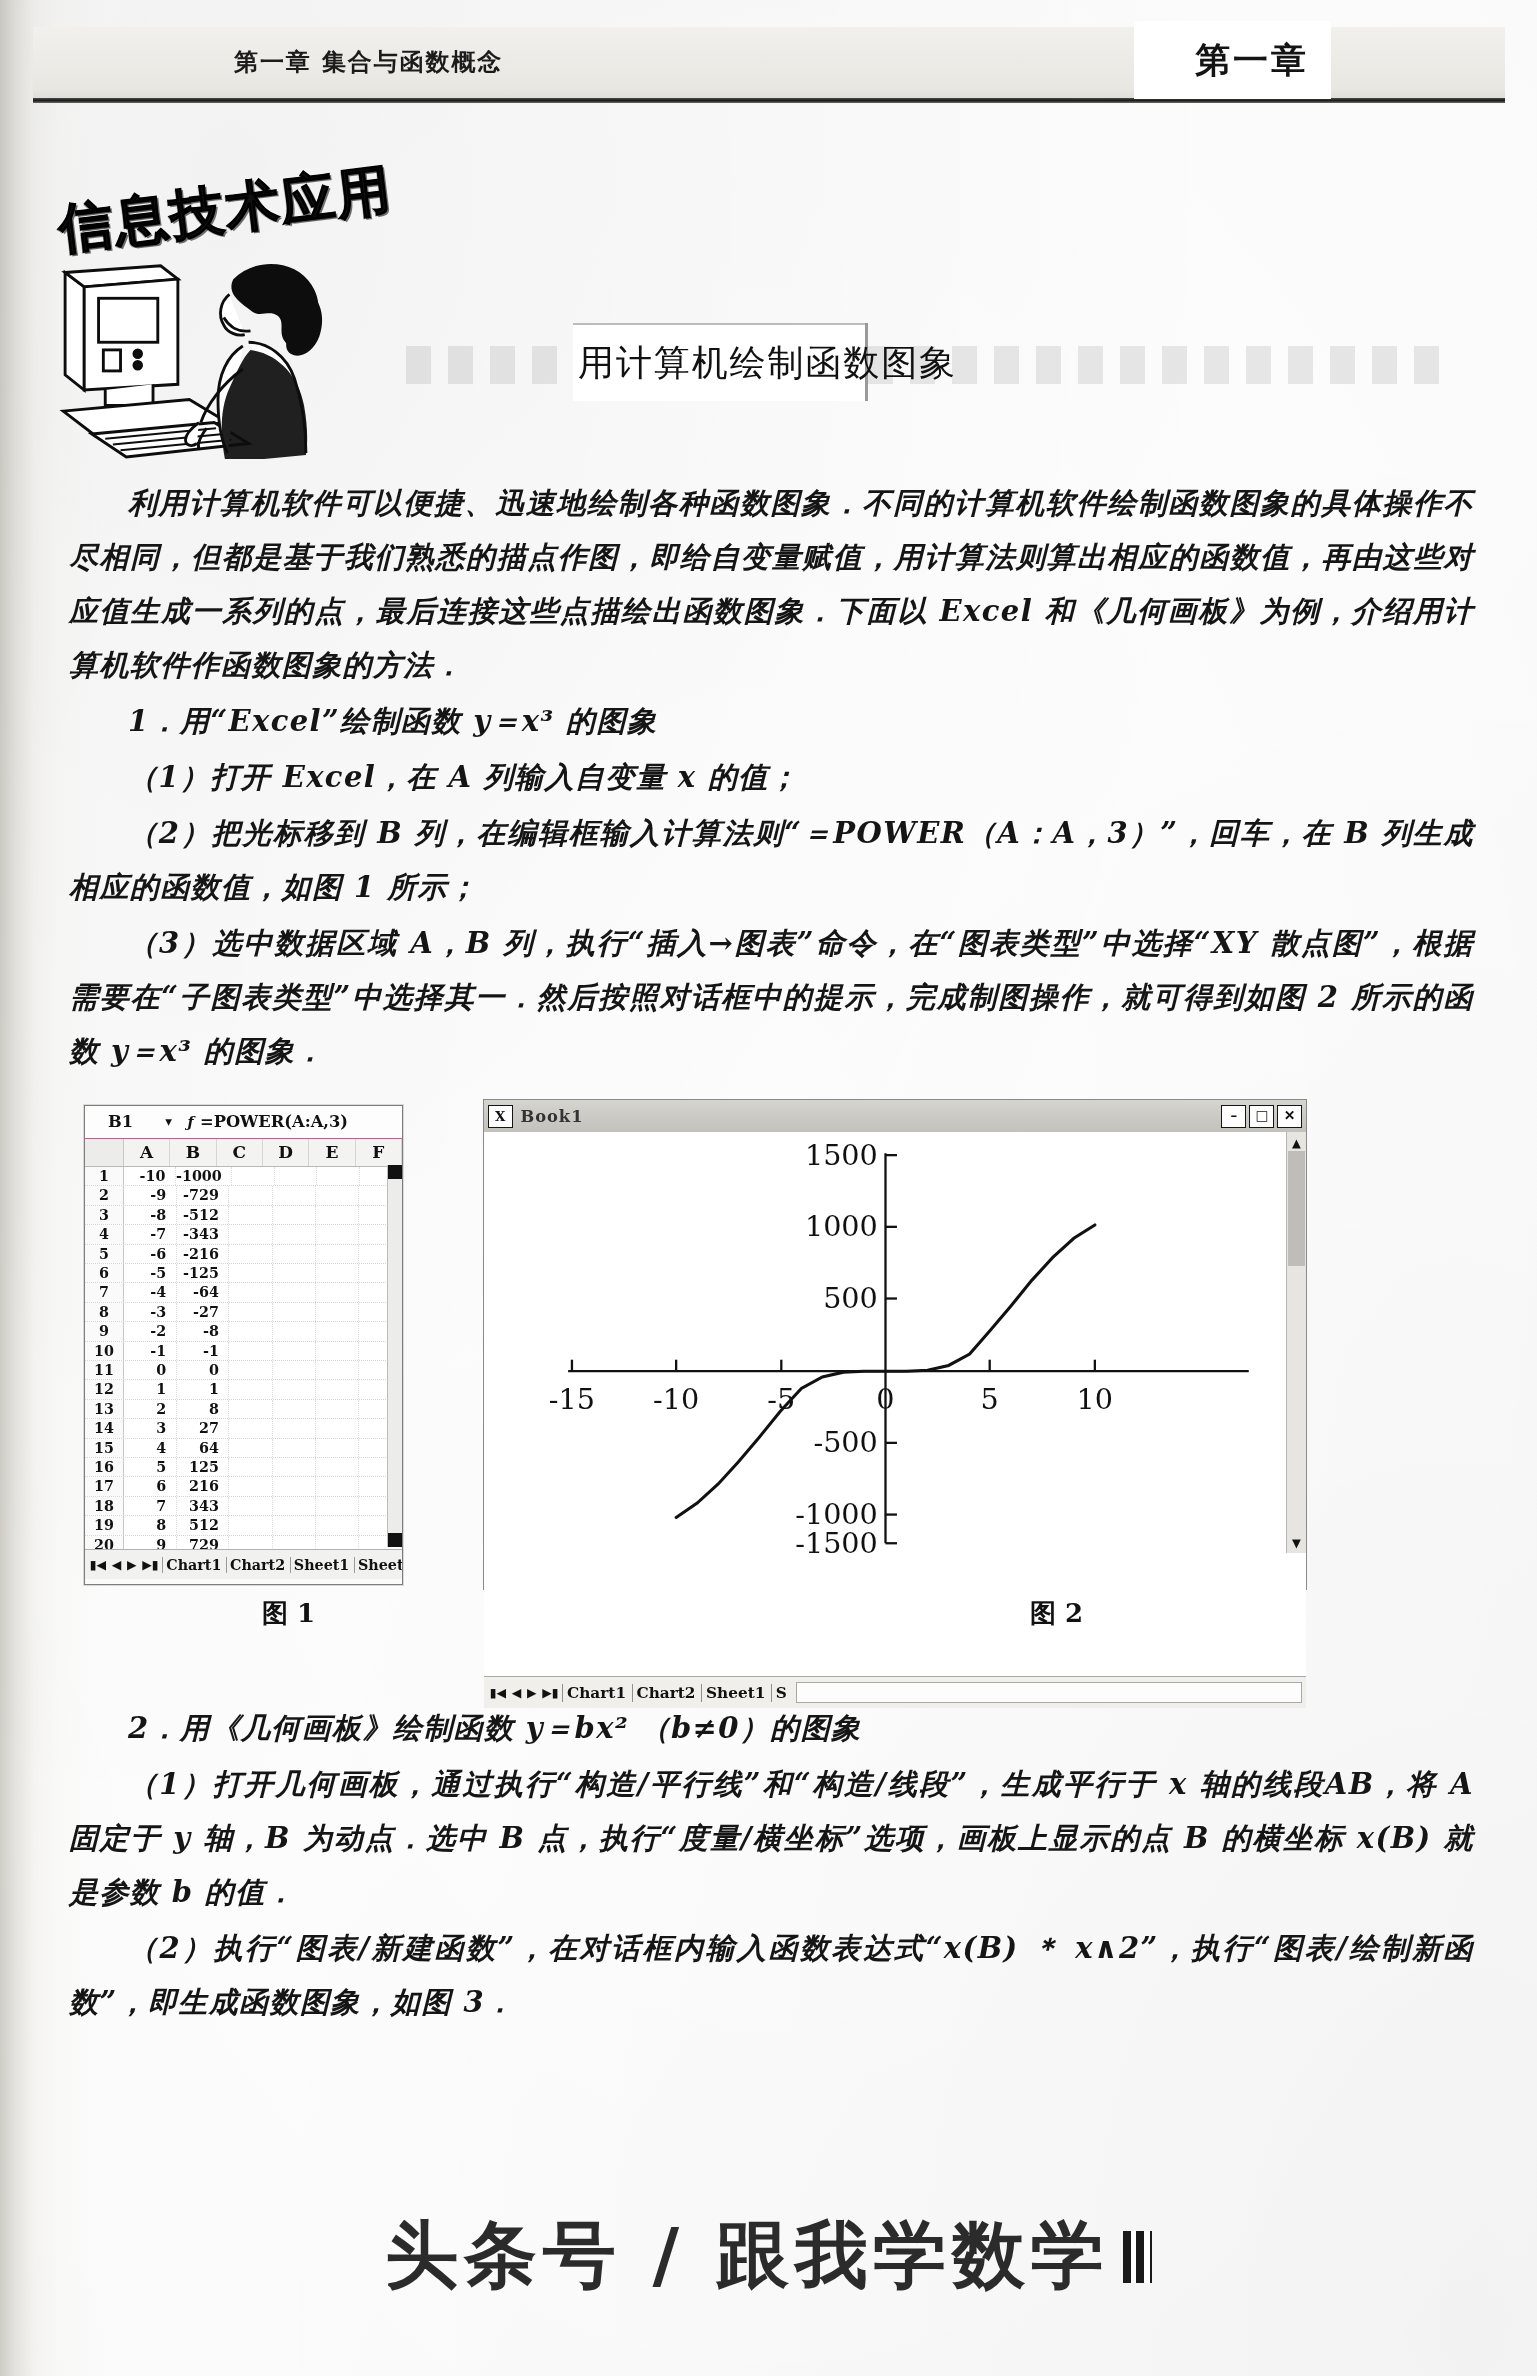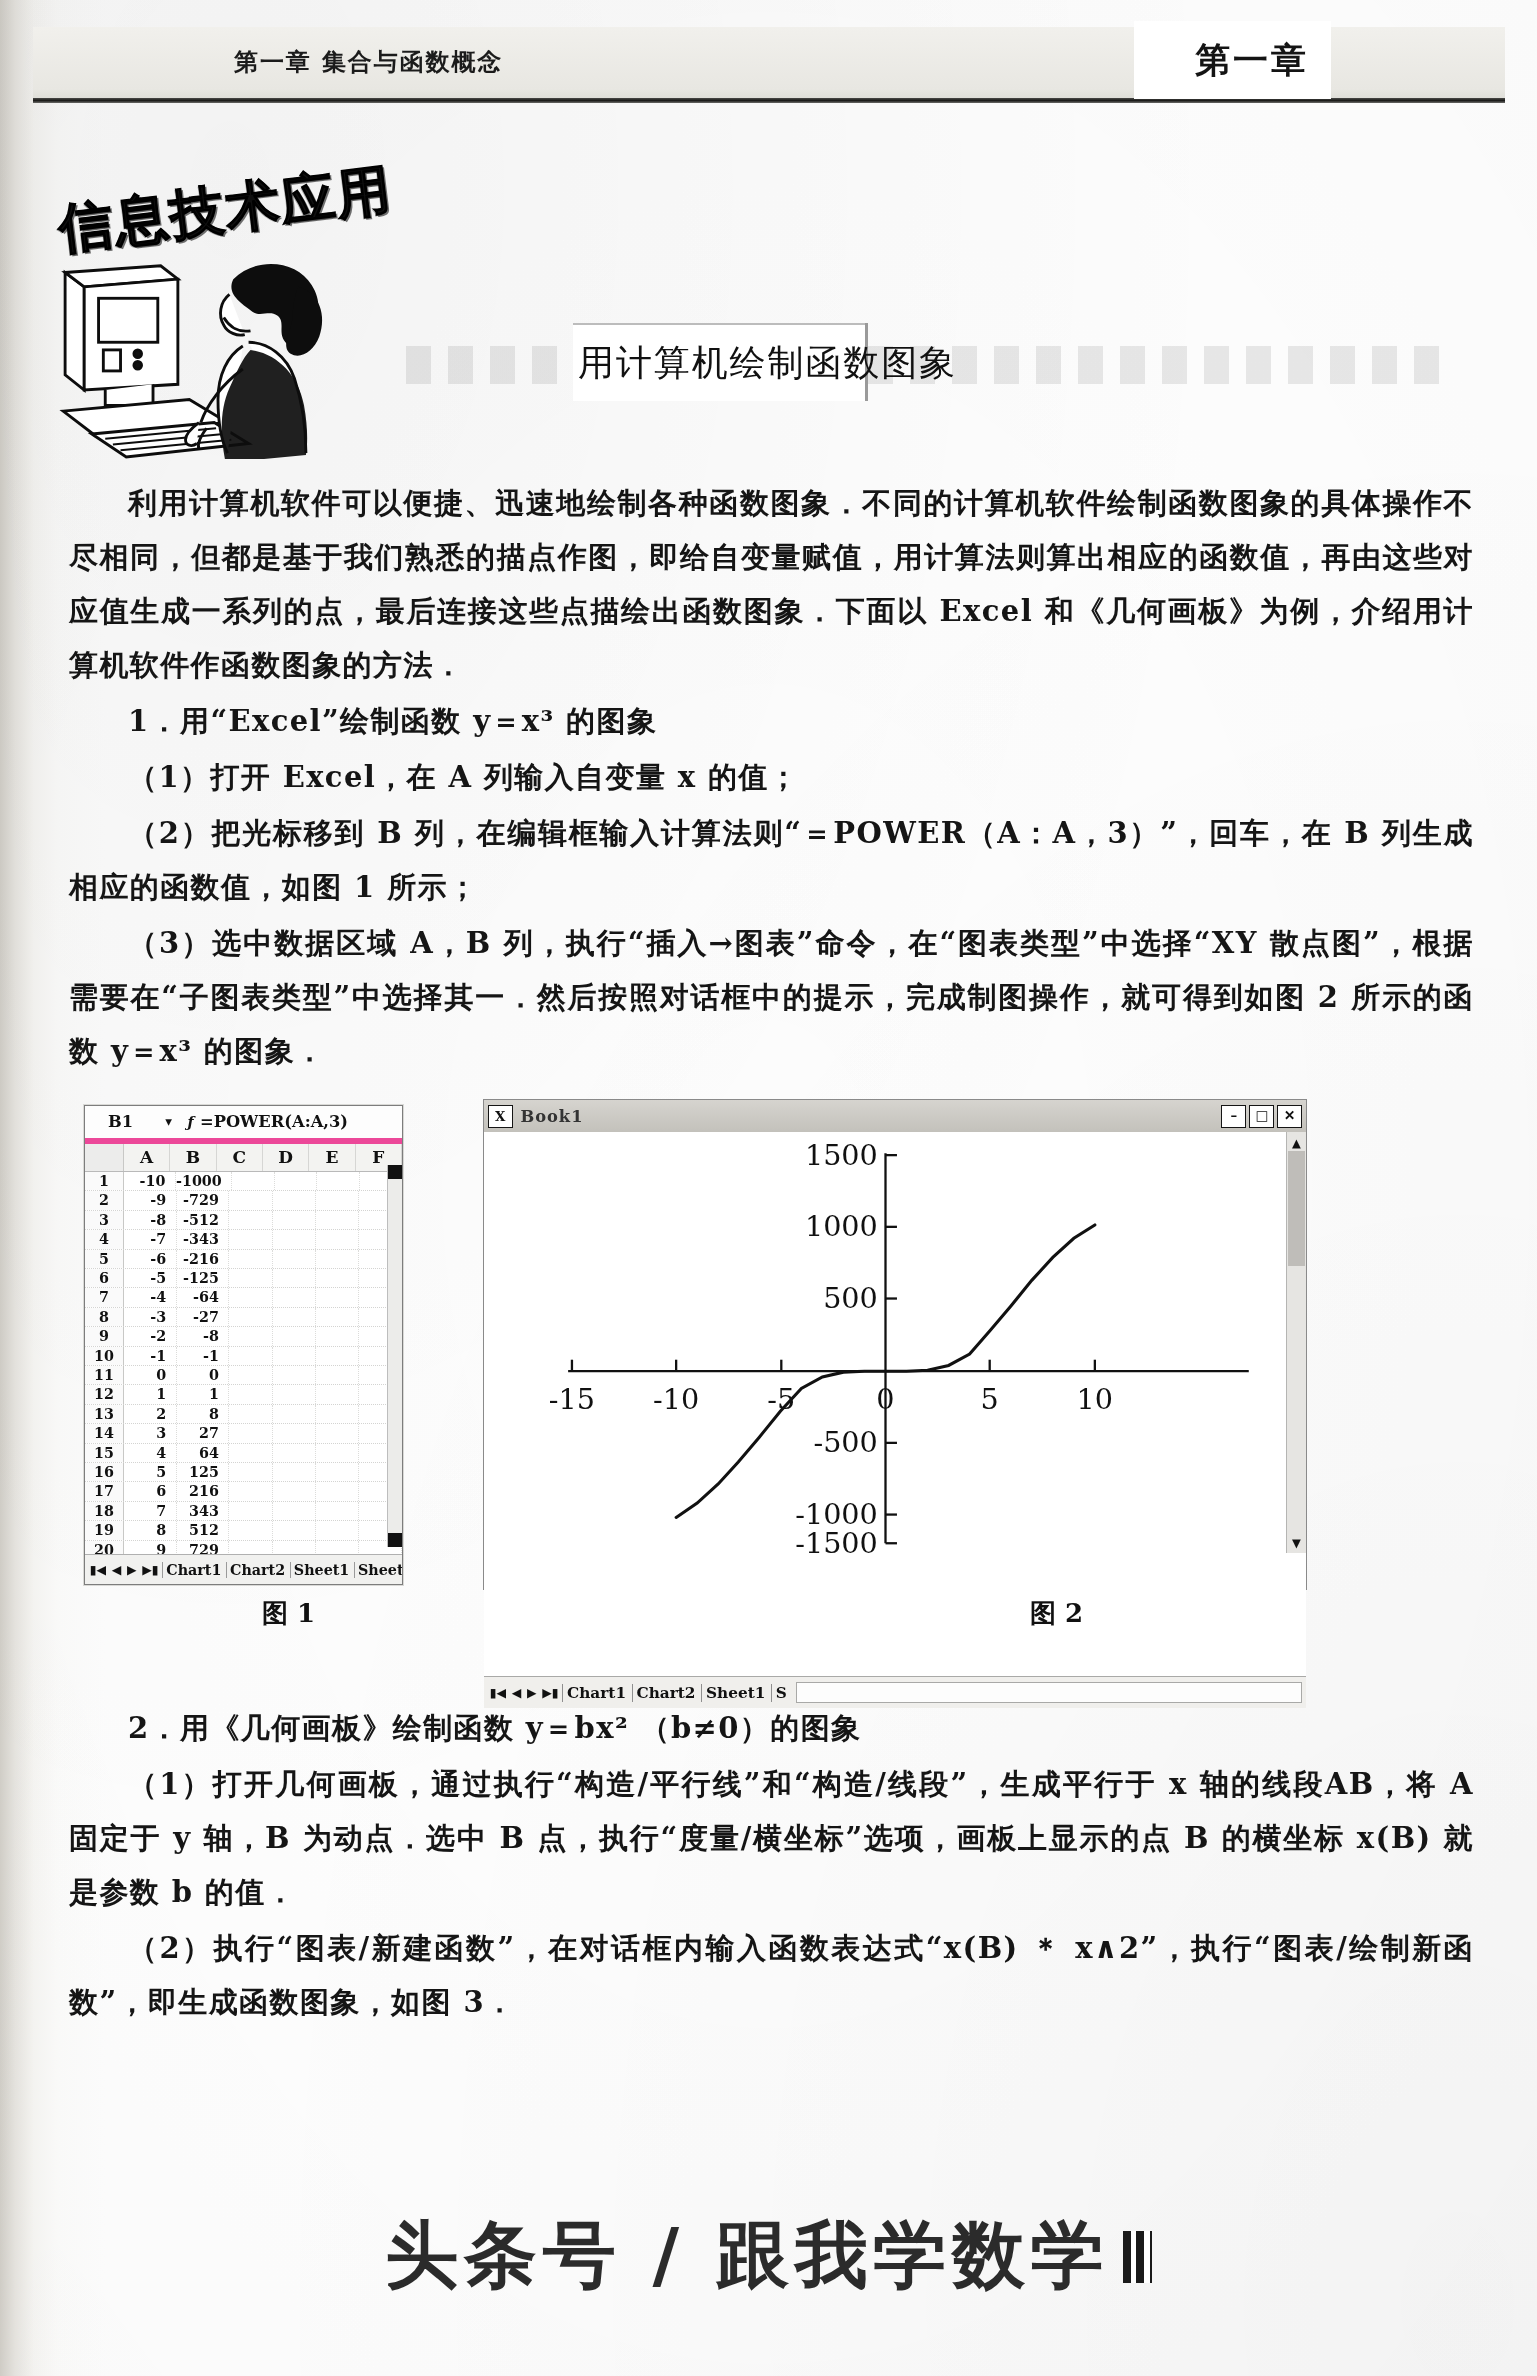--- a/index.html
+++ b/index.html
@@ -101,36 +101,37 @@
   .body{
     position:absolute;left:69px;top:476px;width:1405px;
     font-family:"DejaVu Serif","Liberation Serif",serif;
     color:#151515;
   }
   .p{
     font-size:29px;line-height:54px;letter-spacing:1.4px;
     text-align:justify;
     margin:0 0 1.9px 0;
     font-weight:600;
+    font-style:italic;
   }
   .ind{ text-indent:59px; }
 
   
   .figrow{ position:absolute;left:0;top:1097px;width:1537px;height:535px; }
 
   
   .xl{
     position:absolute;left:84px;top:7.6px;width:317px;height:478px;
     background:#fbfbfa;border:1px solid #7d7d7d;
     box-shadow:0 0 0 1px #d9d9d6;
     font-family:"DejaVu Serif","Liberation Serif",serif;
     overflow:hidden;
   }
   .xl-formula{
-    position:relative;height:32.5px;border-bottom:6px solid #ec4899;
+    position:relative;height:32.5px;border-bottom:1px solid #ec4899;
     display:flex;align-items:center;background:#fdfdfd;
   }
   .xl-namebox{
     width:71px;text-align:center;font-size:16.3px;font-weight:700;color:#111;
   }
   .xl-caret{ width:25px;text-align:center;font-size:13.4px;color:#111;}
   .xl-fx{ width:19px;text-align:center;font-size:14.3px;font-style:italic;font-weight:700;color:#111;}
   .xl-fbar{ flex:1;font-size:16.3px;font-weight:700;color:#111;white-space:nowrap;overflow:hidden;}
   .xl-colhdr{
     display:flex;height:27px;border-bottom:1px solid #b9b9b9;background:#f3f3f1;

